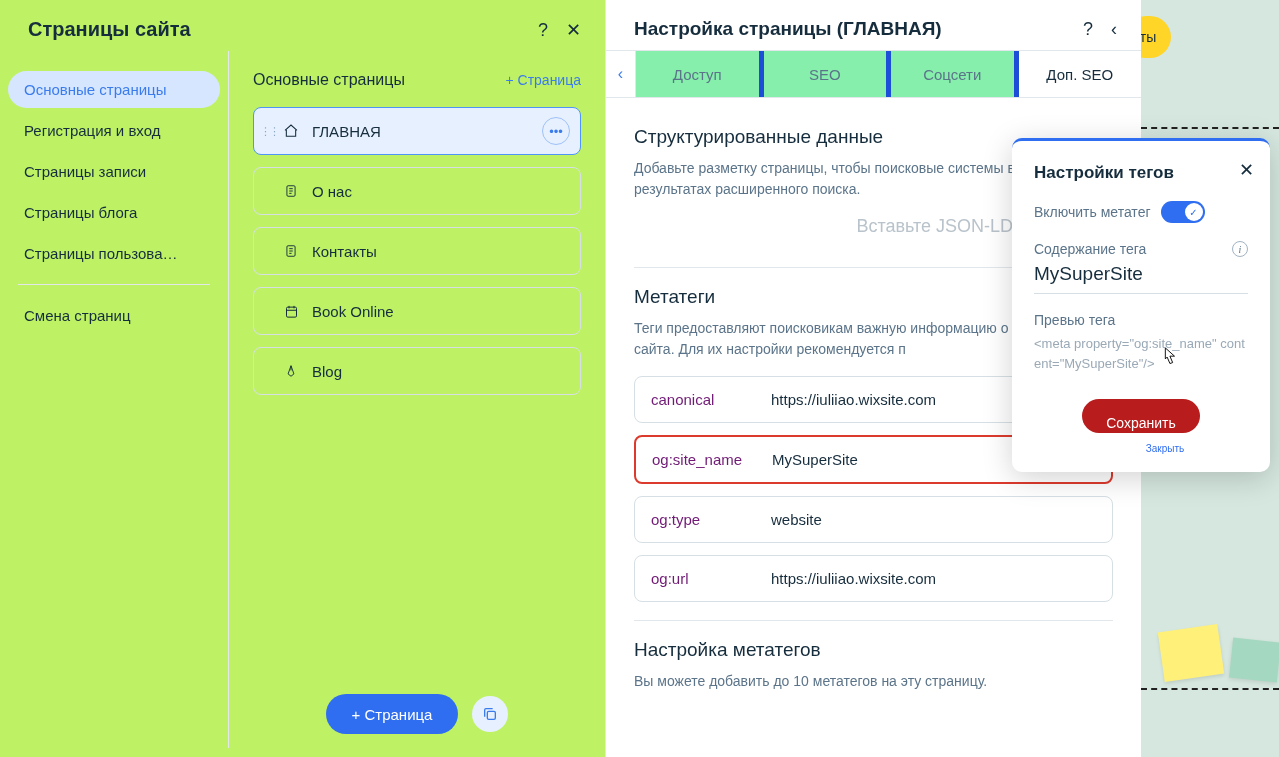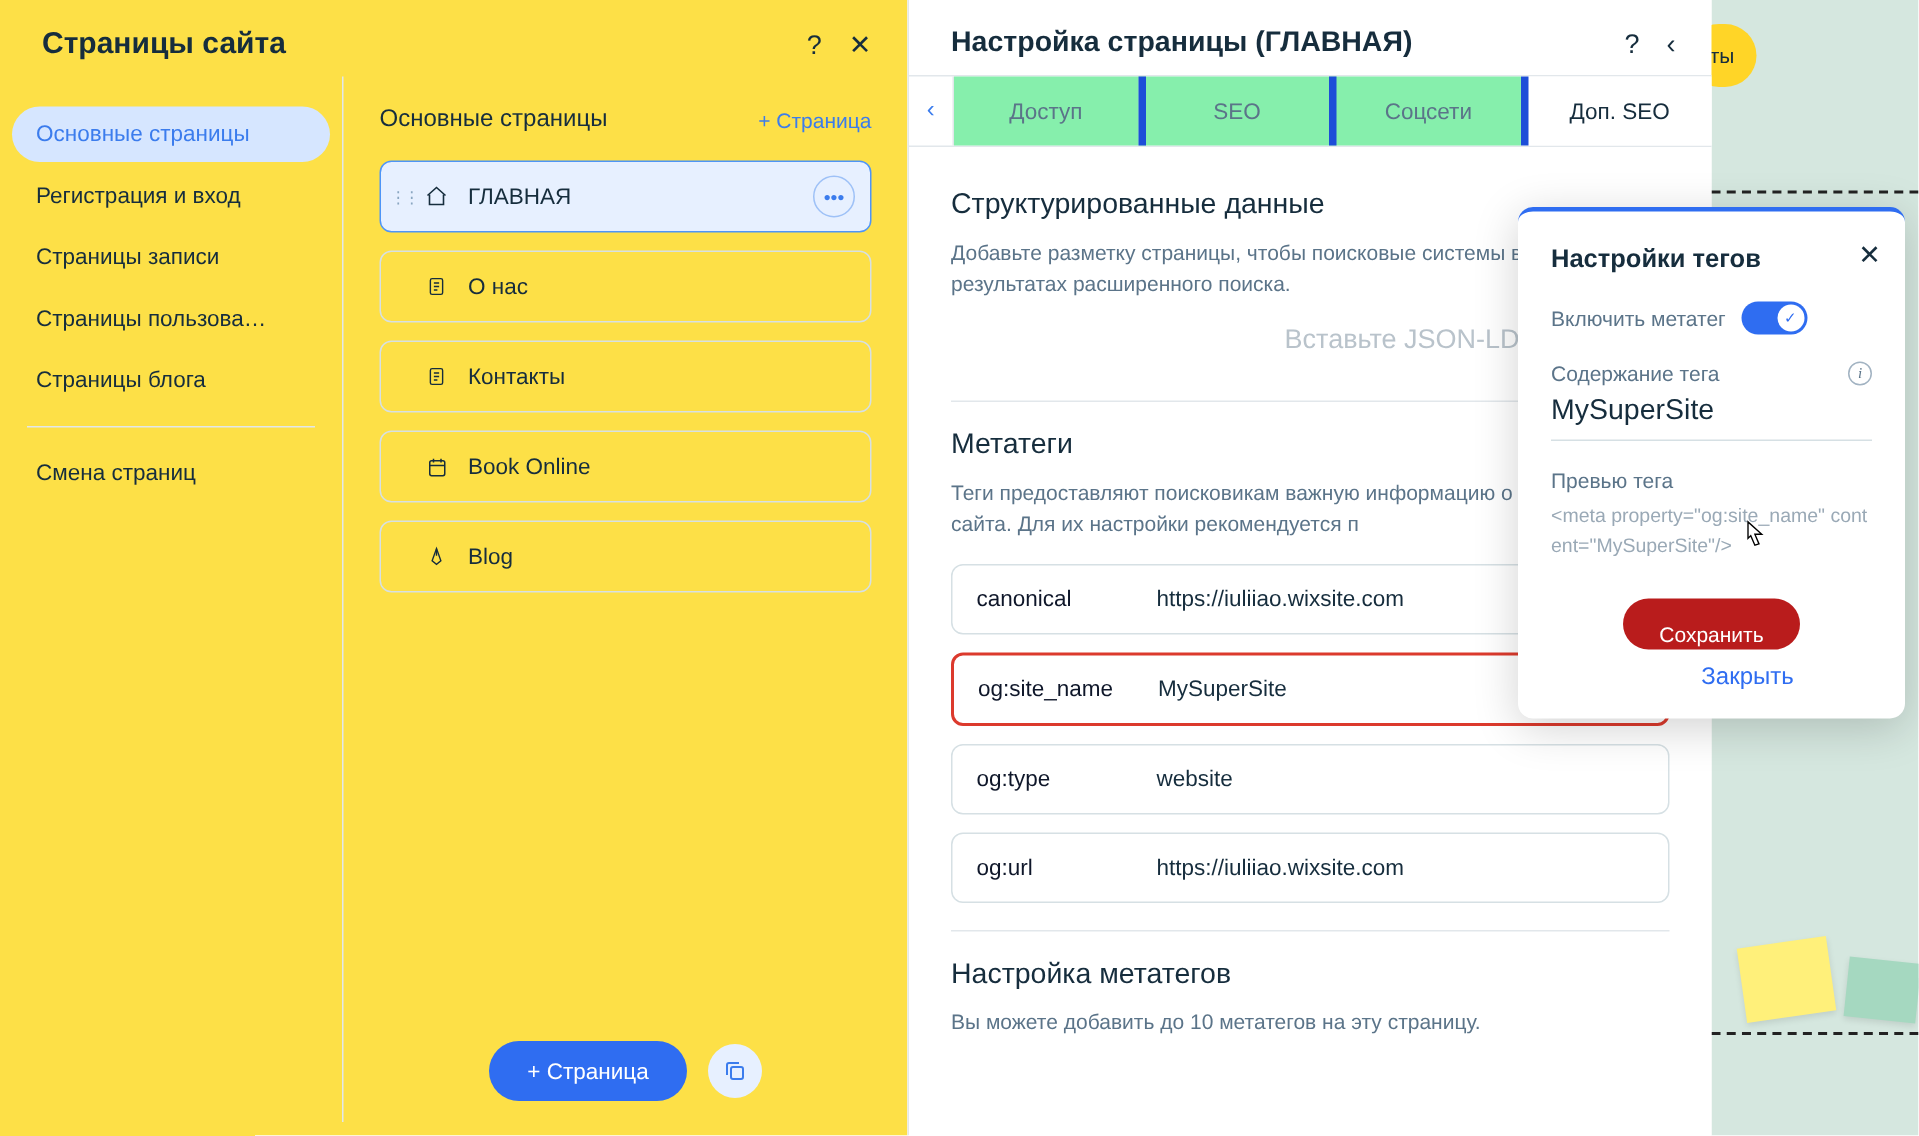--- a/index.html
+++ b/index.html
@@ -1,17 +1,17 @@
 <!DOCTYPE html>
 <html><head>
 <meta charset="utf-8">
 <style>
 * { margin:0; padding:0; box-sizing:border-box; font-family: -apple-system, BlinkMacSystemFont, "Segoe UI", Helvetica, Arial, sans-serif; }
 body { width:1279px; height:757px; overflow:hidden; position:relative; background:#fff; color:#162d3d; }
-.panel-left { position:absolute; left:0; top:0; width:605px; height:757px; background:#fde047; }
+.panel-left { position:absolute; left:0; top:0; width:605px; height:757px; background:#bef264; }
 .panel-right { position:absolute; left:605px; top:0; width:536px; height:757px; background:#fff; border-left:1px solid #e2e7eb; }
 .bg-strip { position:absolute; left:1141px; top:0; width:138px; height:757px; background:linear-gradient(#d5e7df,#d5e7df); }
 .bg-strip .yellow-pill { position:absolute; top:16px; right:108px; width:46px; height:42px; background:#ffd527; border-radius:22px; display:flex; align-items:center; justify-content:center; font-size:14px; color:#162d3d; }
 .bg-strip .dash { position:absolute; left:0; top:127px; width:100%; border-top:2px dashed #222; }
 .bg-strip .dash2 { position:absolute; left:0; top:688px; width:100%; border-top:2px dashed #222; }
 .bg-strip .note1 { position:absolute; left:20px; top:628px; width:60px; height:50px; background:#fff07a; transform:rotate(-8deg); box-shadow:0 2px 4px rgba(0,0,0,.1); }
 .bg-strip .note2 { position:absolute; left:90px; top:640px; width:48px; height:40px; background:#a5d8c0; transform:rotate(6deg); box-shadow:0 2px 4px rgba(0,0,0,.1); }
 
 .left-header { display:flex; align-items:center; justify-content:space-between; padding:18px 24px 10px 28px; }
 .left-header h1 { font-size:20px; font-weight:700; }
@@ -43,38 +43,38 @@
 .tab-nav { width:30px; display:flex; align-items:center; justify-content:center; color:#3b7ced; cursor:pointer; border-right:1px solid #e2e7eb; }
 .tab { flex:1; display:flex; align-items:center; justify-content:center; font-size:15px; color:#162d3d; cursor:pointer; }
 .tab + .tab { border-left:5px solid #1d4ed8; }
 .tab.active { background:#fff; color:#162d3d; }
 .tab:not(.active){ background:#86efac; color:#5b7489; }
 .right-body { padding:28px 28px 0 28px; overflow:hidden; }
 .sec-title { font-size:19px; font-weight:400; margin-bottom:10px; }
 .sec-desc { font-size:14px; color:#5b7489; margin-bottom:16px; line-height:1.5; }
 .json-input { color:#b9c3cb; font-size:18px; margin-bottom:30px;text-align:right; }
 .meta-row { border:1px solid #d6e0e4; border-radius:8px; padding:14px 16px; margin-bottom:12px; display:flex; gap:24px; font-size:15px; }
-.meta-row .k { color:#0f172a; min-width:96px; }
+.meta-row .k { color:#701a75; min-width:96px; }
 .meta-row .v { color:#162d3d; }
 .meta-row.hl { border:2px solid #dc3a2d; }
 .divider { height:1px; background:#e2e7eb; margin:18px 0; }
 
 .popup { position:absolute; left:1012px; top:138px; width:258px; background:#fff; border-radius:10px; box-shadow:0 6px 30px rgba(0,0,0,.18); padding:22px 22px 18px 22px; border-top:3px solid #2f6df1; z-index:10; }
 .popup h3 { font-size:17px; font-weight:700; margin-bottom:18px; }
 .popup .close-x { position:absolute; right:16px; top:18px; font-size:18px; cursor:pointer; color:#162d3d; }
 .popup-row { display:flex; justify-content:flex-start; align-items:center; font-size:14px; color:#5b7489; margin:16px 0;gap:10px; }
 .toggle { width:44px; height:22px; border-radius:12px; background:#2f6df1; position:relative; }
 .toggle .knob { position:absolute; right:2px; top:2px; width:18px; height:18px; background:#fff; border-radius:50%; display:flex; align-items:center; justify-content:center; color:#2f6df1; font-size:10px; }
 .popup .label { font-size:14px; color:#5b7489; margin-top:18px; display:flex; justify-content:space-between; align-items:center; }
 .popup .info { width:16px; height:16px; border:1px solid #a2b3c2; border-radius:50%; display:flex; align-items:center; justify-content:center; font-size:10px; color:#5b7489; font-style:italic; font-family:serif; }
 .popup .val { font-size:19px; color:#162d3d; margin-top:6px; padding-bottom:8px; border-bottom:1px solid #d6e0e4; }
 .popup .preview { font-size:13px; color:#9aa9b6; line-height:1.5; margin-top:6px; word-break:break-all; }
 .popup .btns { display:flex; flex-direction:column; align-items:center; gap:10px; margin-top:26px; }
 .popup .save { background:#b91c1c; color:#fff; border:none; border-radius:20px; height:34px; padding:16px 24px; font-size:14px; cursor:pointer; }
-.popup .cancel { color:#2f6df1; font-size:16px; cursor:pointer;margin-left:48px; }
+.popup .cancel { color:#2f6df1; font-size:10px; cursor:pointer;margin-left:48px; }
 .cursor { position:absolute; left:1158px; top:345px; font-size:20px; z-index:20; }
 
 svg { display:block; }
 </style>
 </head>
 <body>
 
 <div class="bg-strip">
   <div class="yellow-pill">
       <span>ты</span>
@@ -91,22 +91,22 @@
     <div class="hdr-icons">
       <span>?</span>
       <span>✕</span>
     </div>
   </div>
   <div class="left-body">
     <div class="sidebar" id="sidebar">
         <div class="side-item active">Основные страницы</div>
         <div class="side-item">Регистрация и вход</div>
         <div class="side-item">Страницы записи</div>
+        <div class="side-item">Страницы блога</div>
         <div class="side-item">Страницы пользова…</div>
-        <div class="side-item">Страницы блога</div>
         <div class="side-sep"></div>
         <div class="side-item">Смена страниц</div>
       </div>
     <div class="pagecol">
       <div class="pagecol-hdr">
         <h2>Основные страницы</h2>
         <span class="add-link">+  Страница</span>
       </div>
       <div id="pagelist">
           <div class="page-item selected">

